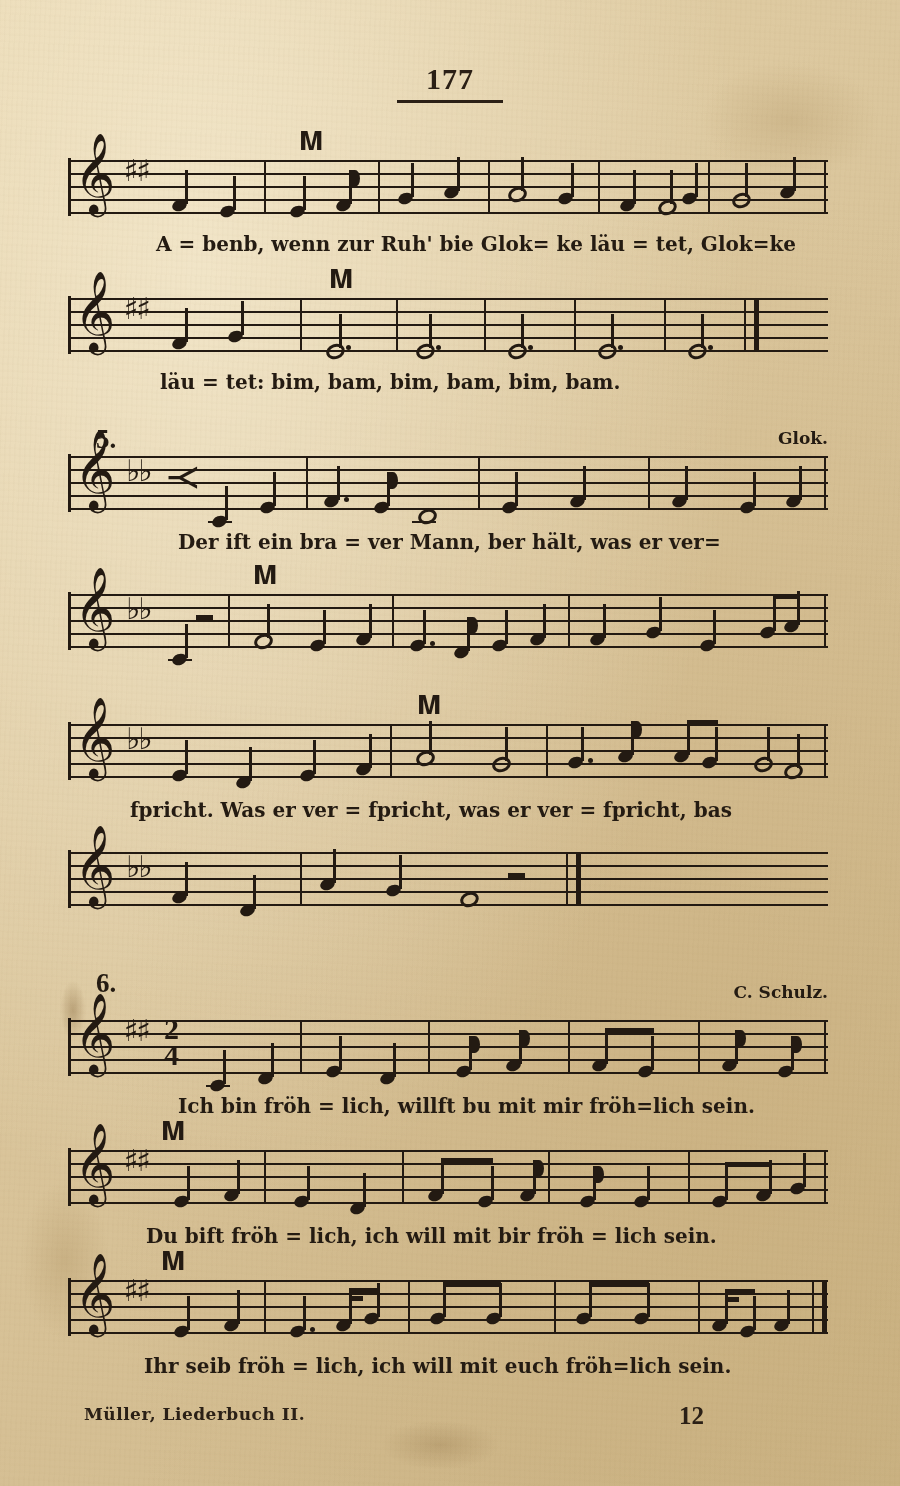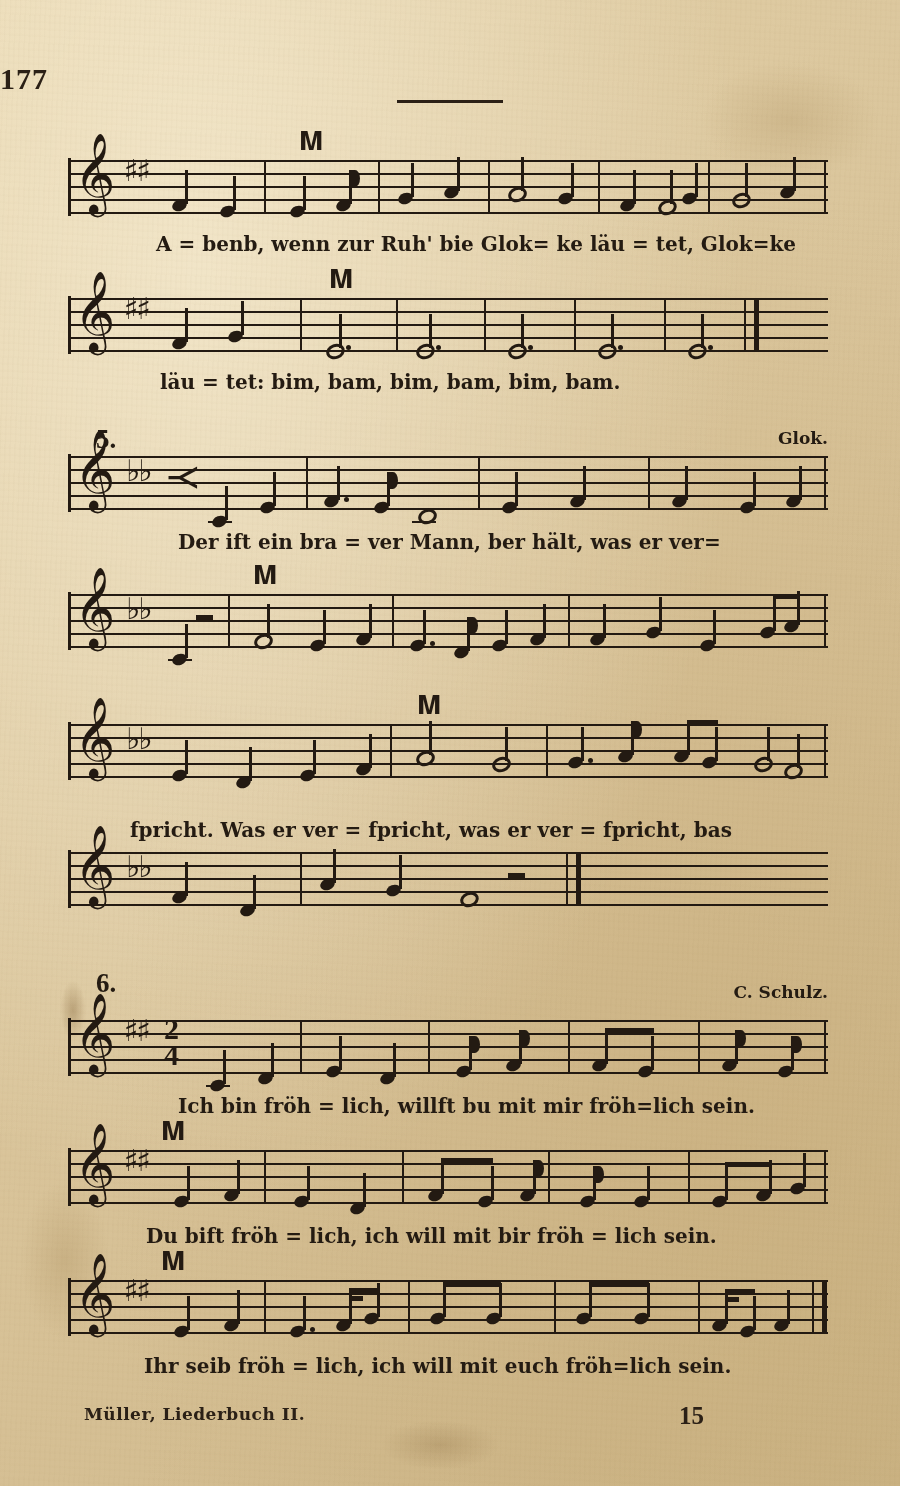--- a/index.html
+++ b/index.html
@@ -36,21 +36,21 @@
   .blotch {
     position: absolute;
     border-radius: 50%;
     pointer-events: none;
   }
 
   
   #pagenum-wrap {
     position: absolute;
     top: 62px; left: 0; width: 900px;
-    text-align: left;
+    text-align: center;
   }
   #pagenum {
     font-family: "Liberation Serif", serif;
     font-weight: bold;
     font-size: 30px;
     letter-spacing: 1px;
     color: #2b2016;
   }
   #pagenum-rule {
     width: 106px;
@@ -502,21 +502,21 @@
       <div class="note" style="left:606px;top:27px;"></div>
       <div class="note" style="left:634px;top:33px;"></div>
       <div class="stem" style="left:619px;top:-3px;"></div>
       <div class="stem" style="left:647px;top:3px;"></div>
       <div class="beam" style="left:619px;top:-4px;width:31px;"></div>
       <div class="note hollow" style="left:686px;top:33px;"></div>
       <div class="stem" style="left:699px;top:3px;"></div>
       <div class="note hollow" style="left:716px;top:40px;"></div>
       <div class="stem" style="left:729px;top:10px;"></div>
     </div>
-    <div class="lyrics" style="top:74px;left:62px;margin-top:20px;">fpricht. Was    er     ver = fpricht,  was    er     ver = fpricht, bas</div>
+    <div class="lyrics" style="top:74px;left:62px;">fpricht. Was    er     ver = fpricht,  was    er     ver = fpricht, bas</div>
   </div>
 
   <div class="system" style="top:852px;">
     <div class="staff">
       <div class="line l0"></div>
       <div class="line l1"></div>
       <div class="line l2"></div>
       <div class="line l3"></div>
       <div class="line l4"></div>
       <div class="barline start" style="left:0px;"></div>
@@ -705,14 +705,14 @@
       <div class="stem" style="left:685px;top:16px;"></div>
       <div class="beam" style="left:657px;top:9px;width:30px;"></div>
       <div class="beam" style="left:657px;top:17px;width:14px;"></div>
       <div class="note" style="left:706px;top:40px;"></div>
       <div class="stem" style="left:719px;top:10px;"></div>
     </div>
     <div class="lyrics" style="top:74px;left:76px;">Ihr   seib  fröh = lich,   ich  will  mit  euch fröh=lich   sein.</div>
   </div>
 
   <div id="footer-left">Müller, Liederbuch II.</div>
-  <div id="footer-right">15</div>
+  <div id="footer-right">12</div>
 </div>
 
 </body></html>

